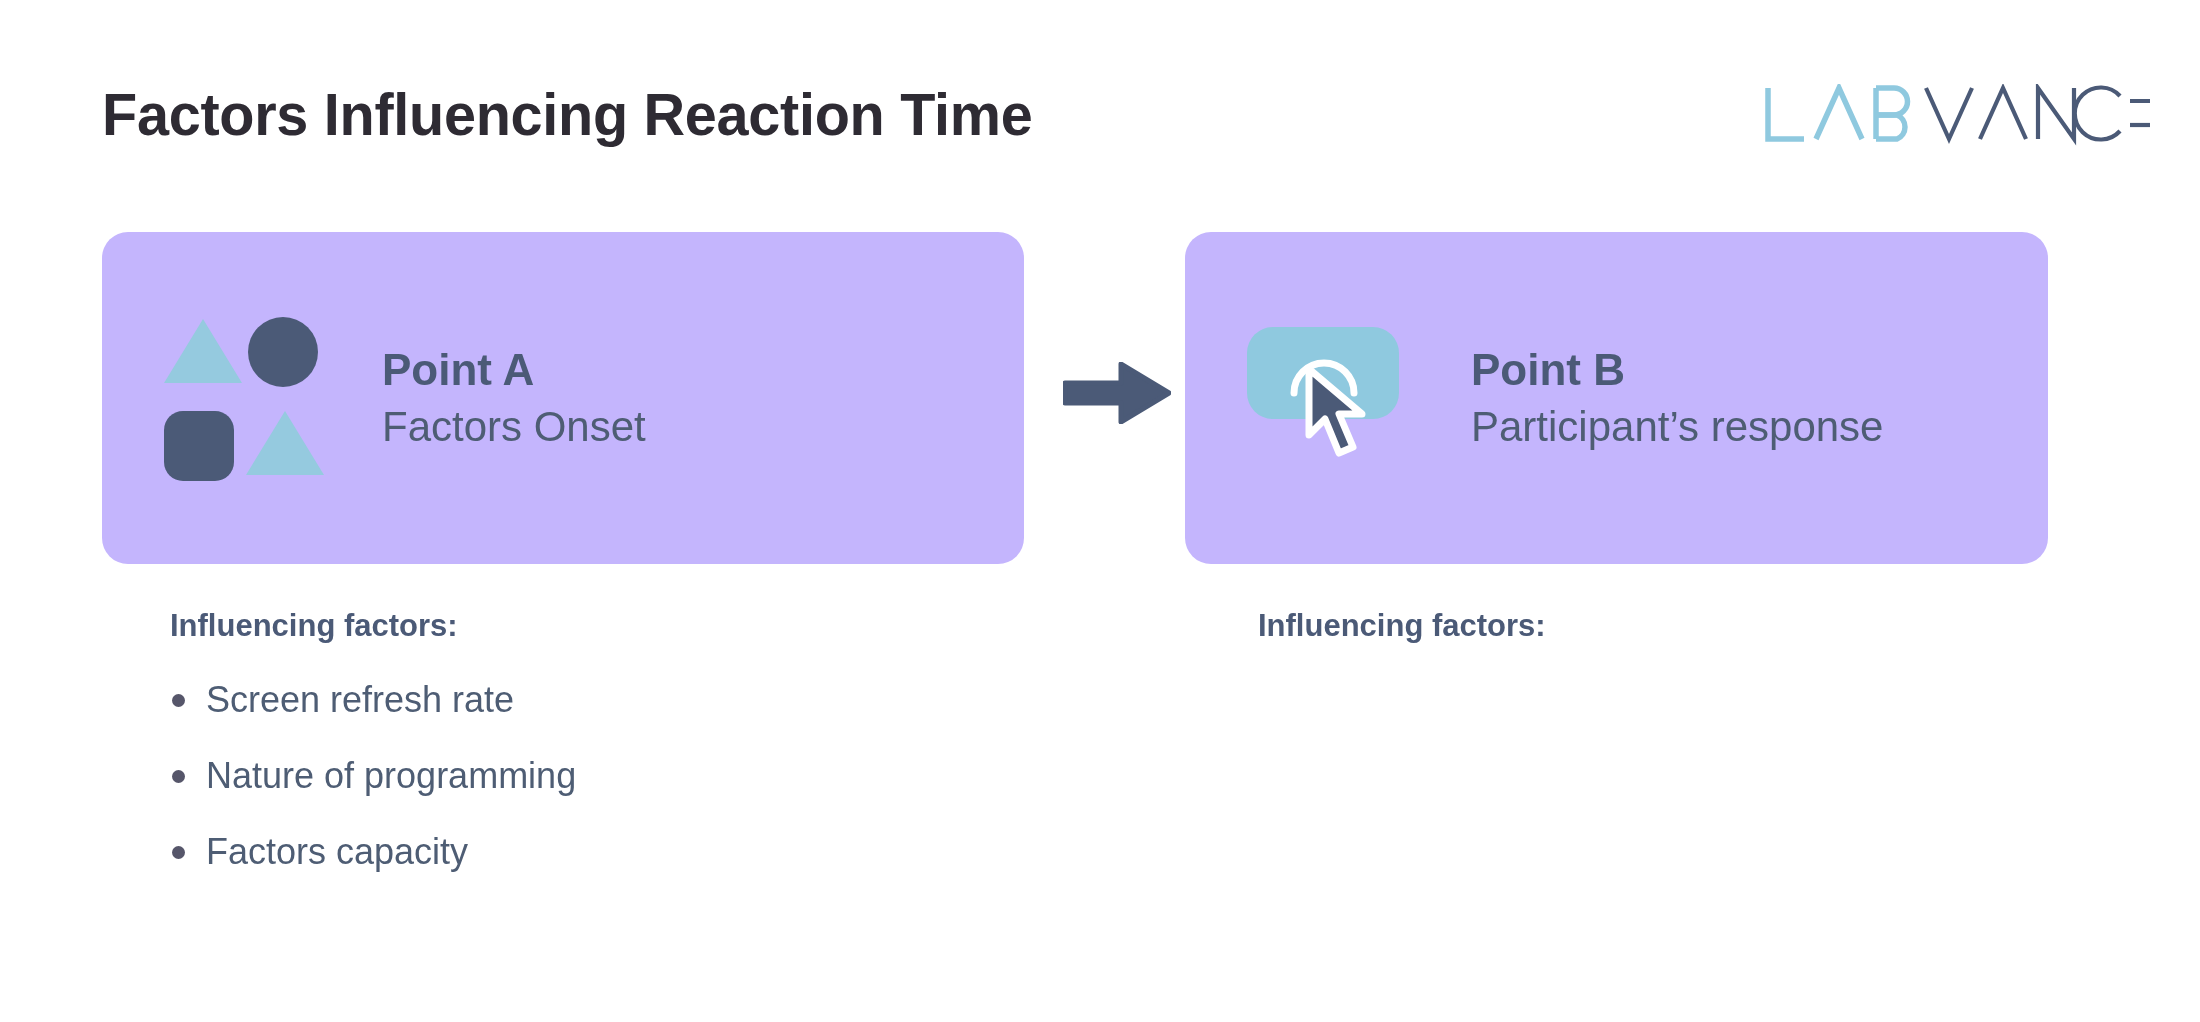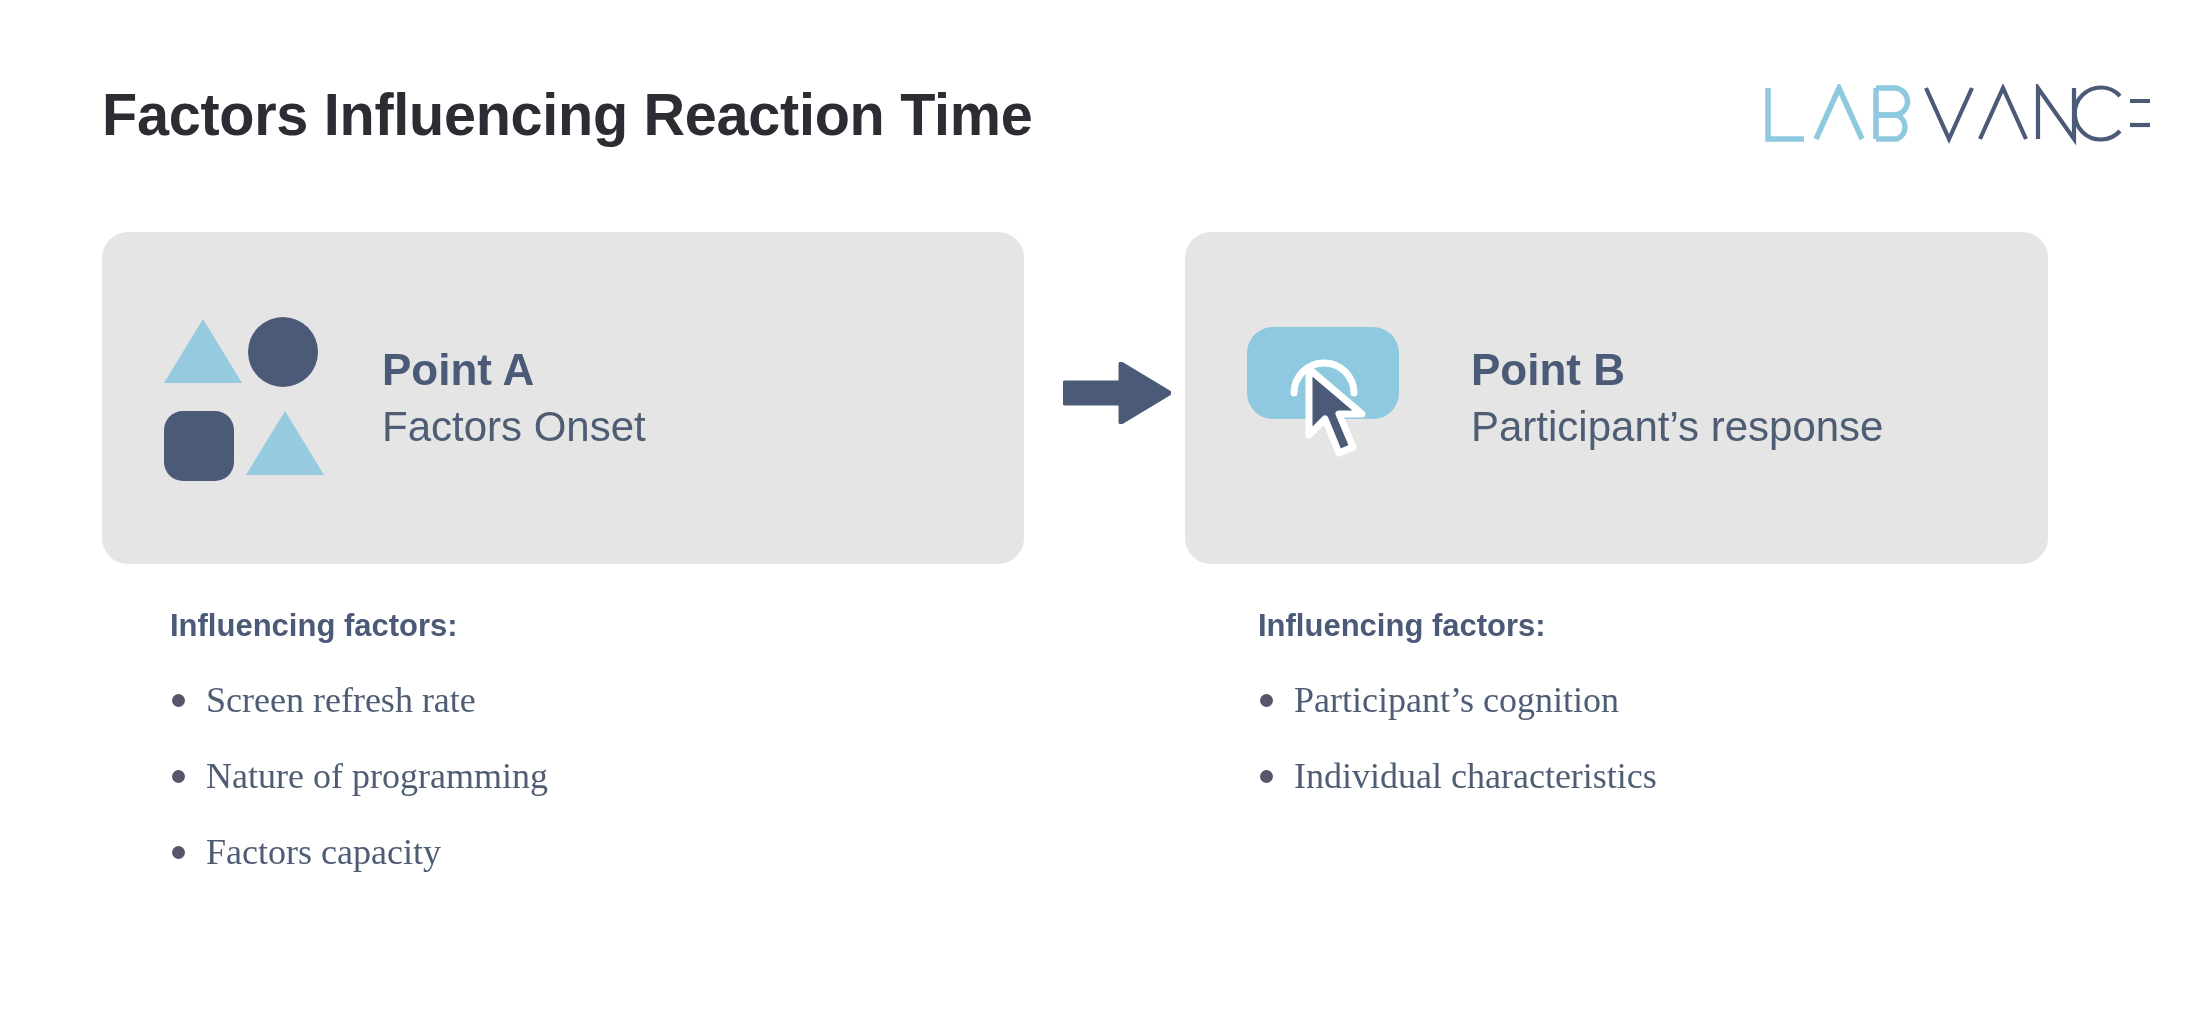--- a/index.html
+++ b/index.html
@@ -53,21 +53,21 @@
     position: absolute;
     left: 0;
     top: 232px;
     width: 2200px;
     height: 332px;
   }
   .card {
     position: absolute;
     top: 0;
     height: 332px;
-    background: #e5e5e5;
+    background: #c4b5fd;
     border-radius: 26px;
     box-sizing: border-box;
     display: flex;
     align-items: center;
   }
   #card-a { left: 102px;  width: 922px; }
   #card-b { left: 1185px; width: 863px; }
 
   .card-inner {
     display: flex;
@@ -156,21 +156,20 @@
     font-size: 31px;
     font-weight: bold;
     color: #4b5a77;
     margin: 0 0 38px 0;
     white-space: nowrap;
   }
   .factors-list {
     list-style: none;
     margin: 0;
     padding: 0;
-    font-family: Liberation Serif, serif;
   }
   .factors-list li {
     position: relative;
     padding-left: 36px;
     font-size: 36px;
     color: #4e5d74;
     line-height: 1;
     margin-bottom: 40px;
     white-space: nowrap;
   }
@@ -272,17 +271,13 @@
   <div class="factors-heading">Influencing factors:</div>
   <ul class="factors-list">
     <li><span class="dot"></span><span>Screen refresh rate</span></li>
     <li><span class="dot"></span><span>Nature of programming</span></li>
     <li><span class="dot"></span><span>Factors capacity</span></li>
   </ul>
 </div>
 
 <div class="factors" id="factors-right">
   <div class="factors-heading">Influencing factors:</div>
-  <ul class="factors-list">
-    <li><span class="dot"></span><span>Participant’s cognition</span></li>
-    <li><span class="dot"></span><span>Individual characteristics</span></li>
-  </ul>
 </div>
 
 </body></html>

